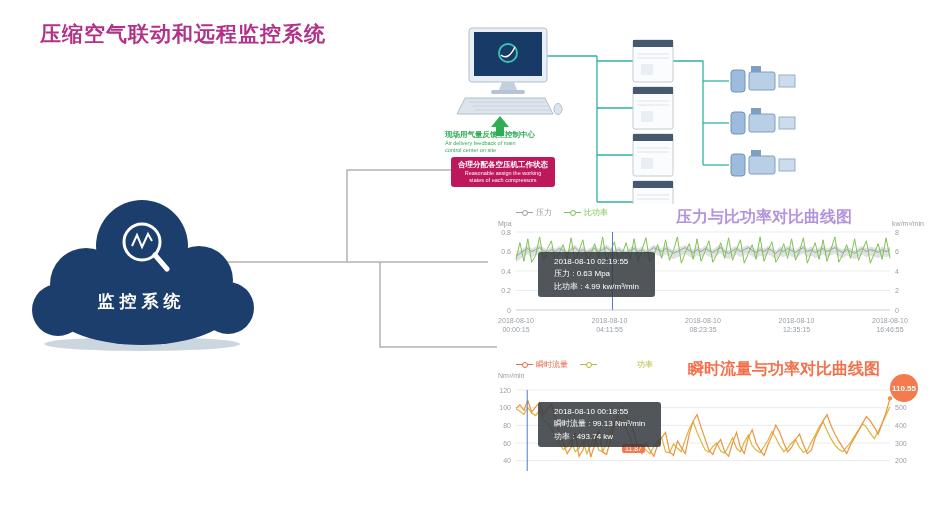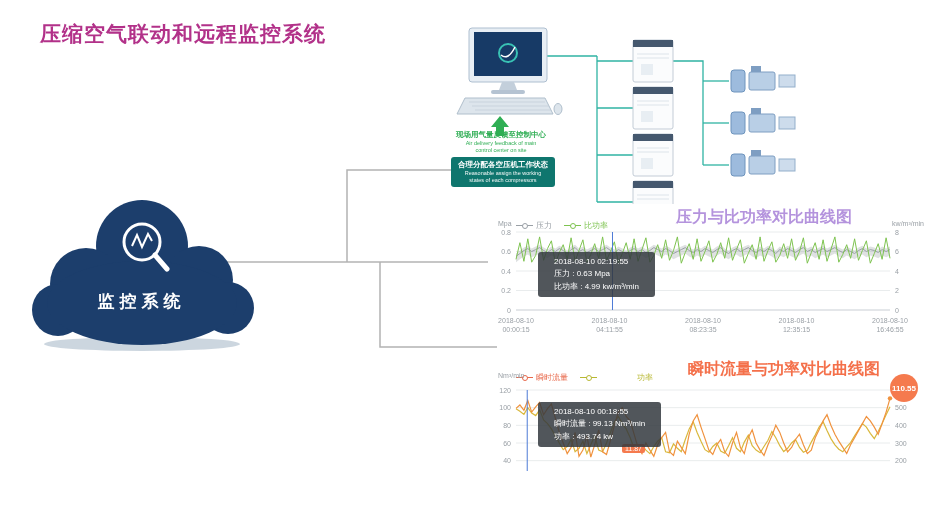--- a/index.html
+++ b/index.html
@@ -9,32 +9,32 @@
   .page-title{position:absolute;left:40px;top:20px;margin:0;font-size:21px;font-weight:bold;
               color:#b23189;letter-spacing:1px;}
   
   .connectors{position:absolute;left:0;top:0;z-index:1;}
   
   .cloud-wrap{position:absolute;left:24px;top:188px;width:235px;height:168px;z-index:2;}
   .cloud-label{position:absolute;left:0;top:102px;width:100%;text-align:center;color:#fff;
                font-size:17px;font-weight:bold;letter-spacing:5px;}
   
   .diagram{position:absolute;left:445px;top:26px;width:475px;height:205px;z-index:2;}
-  .note{position:absolute;left:0;top:104px;width:112px;text-align:center;color:#2fae54;}
+  .note{position:absolute;left:0;top:104px;width:112px;text-align:left;color:#2fae54;}
   .note .cn{font-size:7.5px;font-weight:bold;}
   .note .en{font-size:5.5px;line-height:1.3;}
-  .note2{position:absolute;left:6px;top:131px;width:104px;background:#0f766e;color:#fff;
+  .note2{position:absolute;left:6px;top:131px;width:104px;background:#be185d;color:#fff;
          text-align:center;border-radius:3px;padding:3px 2px;box-sizing:border-box;}
   .note2 .cn{font-size:7.5px;font-weight:bold;}
   .note2 .en{font-size:5.5px;line-height:1.3;opacity:.95;}
   
   .chart{position:absolute;background:#fff;z-index:3;}
   #chart1box{left:488px;top:204px;width:440px;height:140px;}
   #chart2box{left:488px;top:356px;width:440px;height:173px;}
-  .legend{position:absolute;left:28px;top:16px;font-size:8px;display:flex;gap:12px;align-items:flex-start;}
+  .legend{position:absolute;left:28px;top:3px;font-size:8px;display:flex;gap:12px;align-items:flex-start;}
   .leg{display:inline-flex;align-items:center;cursor:pointer;}
   .mark{display:inline-block;position:relative;width:17px;height:7px;margin-right:3px;}
   .mark::before{content:'';position:absolute;left:0;right:0;top:3px;border-top:1px solid currentColor;}
   .mark i{position:absolute;left:6px;top:1px;width:4px;height:4px;border:1px solid currentColor;
           border-radius:50%;background:#fff;}
   .lg-gray{color:#9aa0a6;} .lg-green{color:#7ec350;} .lg-orange{color:#e8684a;} .lg-yellow{color:#b8b832;gap:37px;}
   .leg span.lbl{color:inherit;}
   .ctitle{position:absolute;top:3px;font-size:16px;font-weight:bold;}
   .ct1{left:188px;color:#b493dd;} .ct2{left:188px;color:#f4704a;padding-left:12px;}
   .unit{position:absolute;font-size:7px;color:#9aa0a6;}

